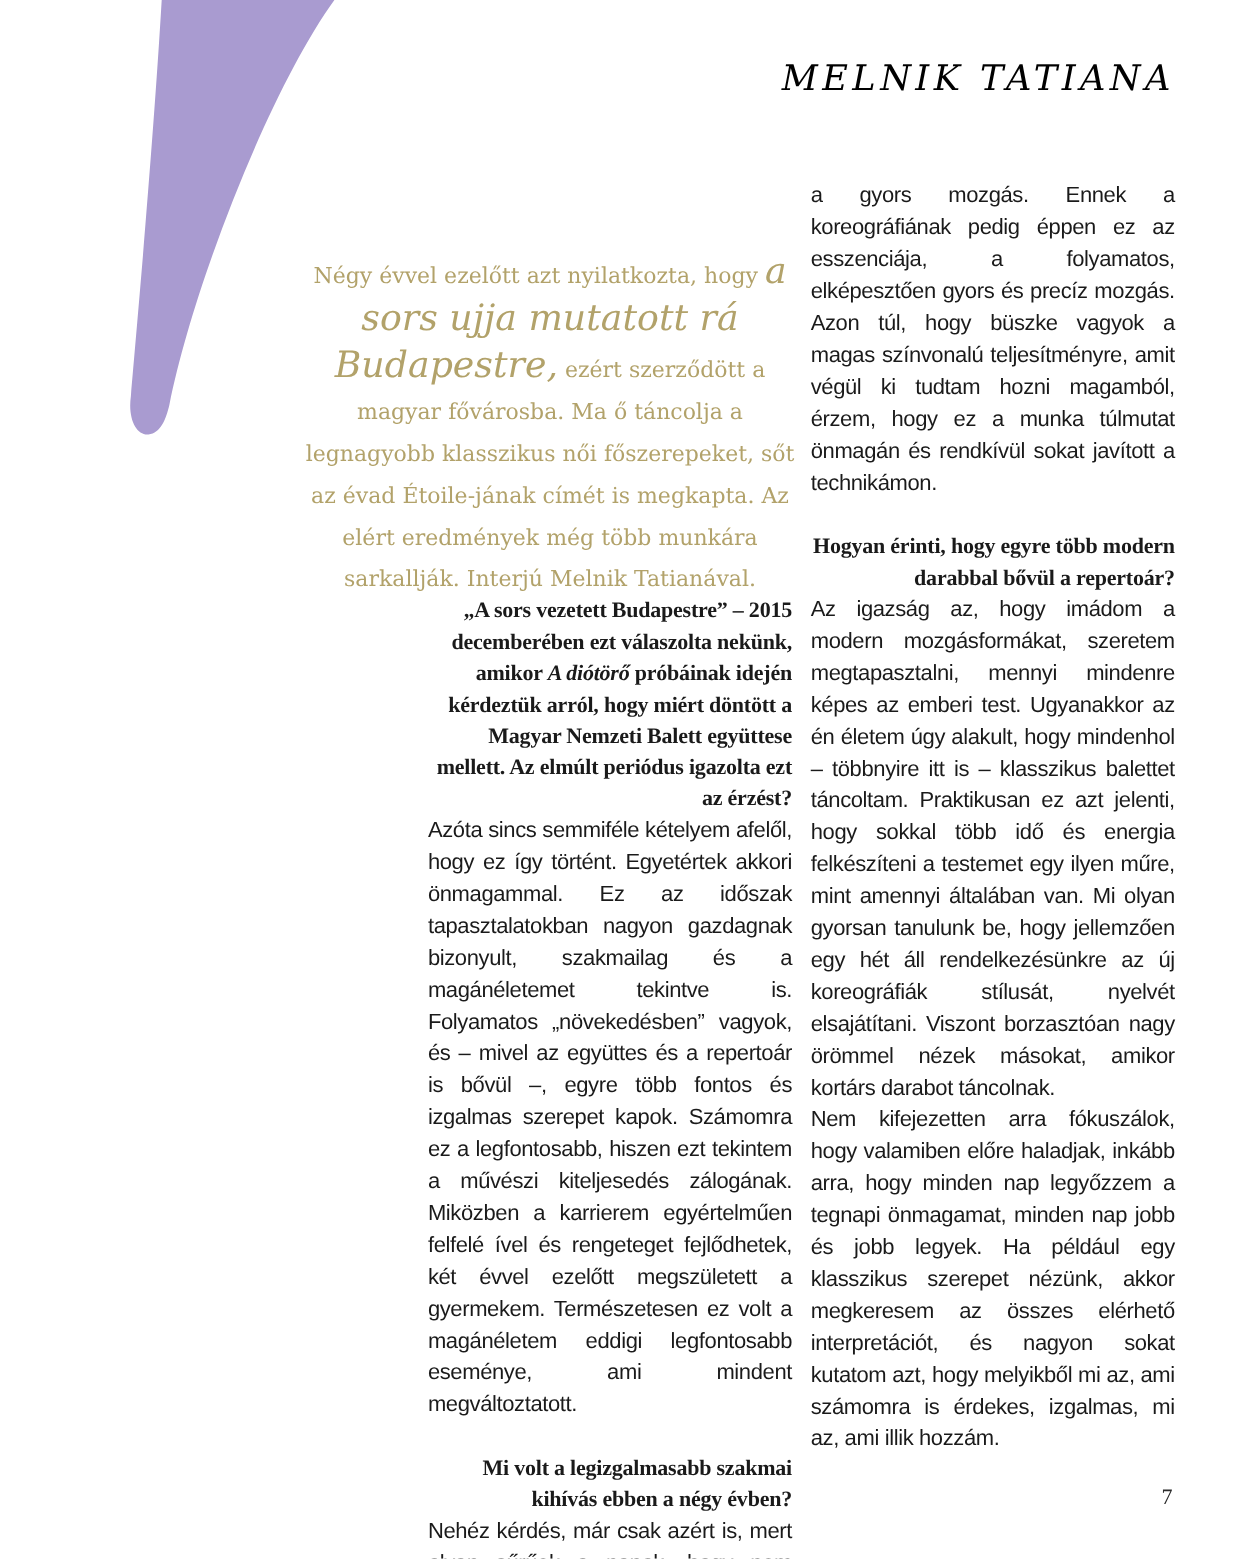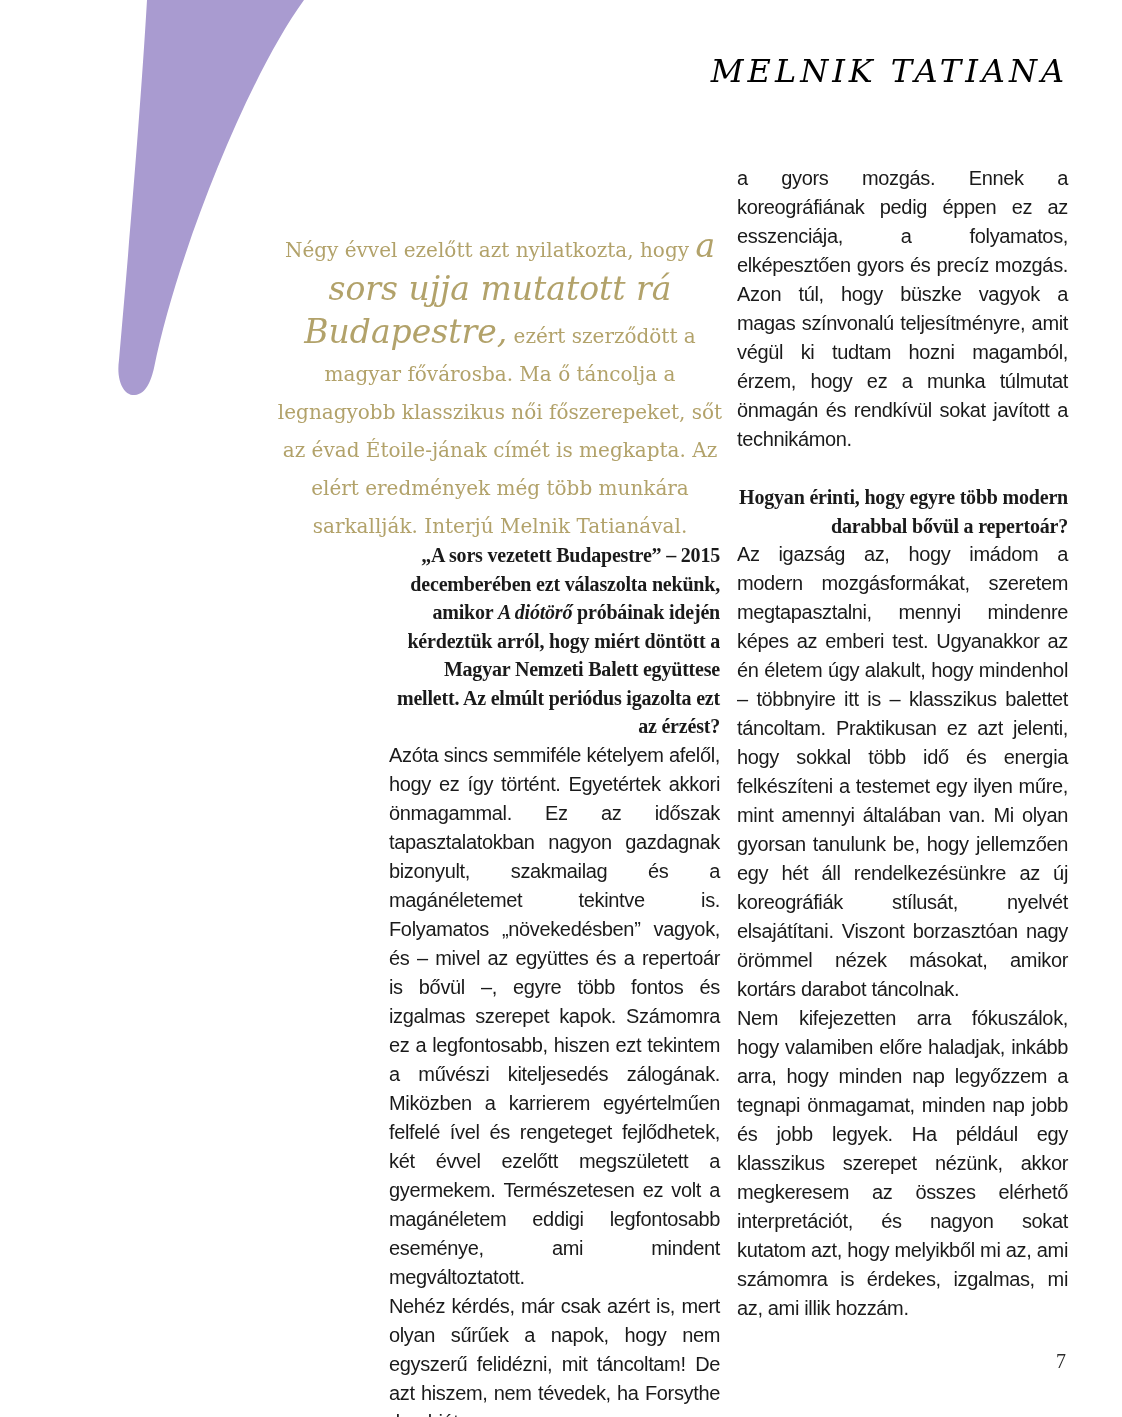--- a/index.html
+++ b/index.html
@@ -56,20 +56,21 @@
              Z" fill="#a99bd0"></path>
   </svg>
 
   <div class="title">MELNIK TATIANA</div>
 
   <div class="lead" style="color: rgb(178, 162, 106);"><span class="lead-small">Négy évvel ezelőtt azt nyilatkozta, hogy </span><span class="lead-big">a sors ujja mutatott rá Budapestre,</span><span class="lead-small"> ezért szerződött a magyar fővárosba. Ma ő táncolja a legnagyobb klasszikus női főszerepeket, sőt az évad Étoile-jának címét is megkapta. Az elért eredmények még több munkára sarkallják. Interjú Melnik Tatianával.</span></div>
 
   <div class="col col-left">
       <p class="question"><span>„A sors vezetett Budapestre” – 2015 decemberében ezt válaszolta nekünk, amikor </span><span class="it">A diótörő</span><span> próbáinak idején kérdeztük arról, hogy miért döntött a Magyar Nemzeti Balett együttese mellett. Az elmúlt periódus igazolta ezt az érzést?</span></p>
       <p class="answer"><span>Azóta sincs semmiféle kételyem afelől, hogy ez így történt. Egyetértek akkori önmagammal. Ez az időszak tapasztalatokban nagyon gazdagnak bizonyult, szakmailag és a magánéletemet tekintve is. Folyamatos „növekedésben” vagyok, és – mivel az együttes és a repertoár is bővül –, egyre több fontos és izgalmas szerepet kapok. Számomra ez a legfontosabb, hiszen ezt tekintem a művészi kiteljesedés zálogának. Miközben a karrierem egyértelműen felfelé ível és rengeteget fejlődhetek, két évvel ezelőtt megszületett a gyermekem. Természetesen ez volt a magánéletem eddigi legfontosabb eseménye, ami mindent megváltoztatott.</span></p>
+      <p class="question"><span>Mi volt a legizgalmasabb szakmai kihívás ebben a négy évben?</span></p>
       <p class="answer"><span>Nehéz kérdés, már csak azért is, mert olyan sűrűek a napok, hogy nem egyszerű felidézni, mit táncoltam! De azt hiszem, nem tévedek, ha Forsythe darabját, </span></p>
     </div>
   <div class="col col-right">
       <p class="answer"><span>a gyors mozgás. Ennek a koreográfiának pedig éppen ez az esszenciája, a folyamatos, elképesztően gyors és precíz mozgás. Azon túl, hogy büszke vagyok a magas színvonalú teljesítményre, amit végül ki tudtam hozni magamból, érzem, hogy ez a munka túlmutat önmagán és rendkívül sokat javított a technikámon.</span></p>
       <p class="question"><span>Hogyan érinti, hogy egyre több modern darabbal bővül a repertoár?</span></p>
       <p class="answer"><span>Az igazság az, hogy imádom a modern mozgásformákat, szeretem megtapasztalni, mennyi mindenre képes az emberi test. Ugyanakkor az én életem úgy alakult, hogy mindenhol – többnyire itt is – klasszikus balettet táncoltam. Praktikusan ez azt jelenti, hogy sokkal több idő és energia felkészíteni a testemet egy ilyen műre, mint amennyi általában van. Mi olyan gyorsan tanulunk be, hogy jellemzően egy hét áll rendelkezésünkre az új koreográfiák stílusát, nyelvét elsajátítani. Viszont borzasztóan nagy örömmel nézek másokat, amikor kortárs darabot táncolnak.</span></p>
       <p class="answer"><span>Nem kifejezetten arra fókuszálok, hogy valamiben előre haladjak, inkább arra, hogy minden nap legyőzzem a tegnapi önmagamat, minden nap jobb és jobb legyek. Ha például egy klasszikus szerepet nézünk, akkor megkeresem az összes elérhető interpretációt, és nagyon sokat kutatom azt, hogy melyikből mi az, ami számomra is érdekes, izgalmas, mi az, ami illik hozzám.</span></p>
     </div>
 
   <div class="page-number">7</div>

